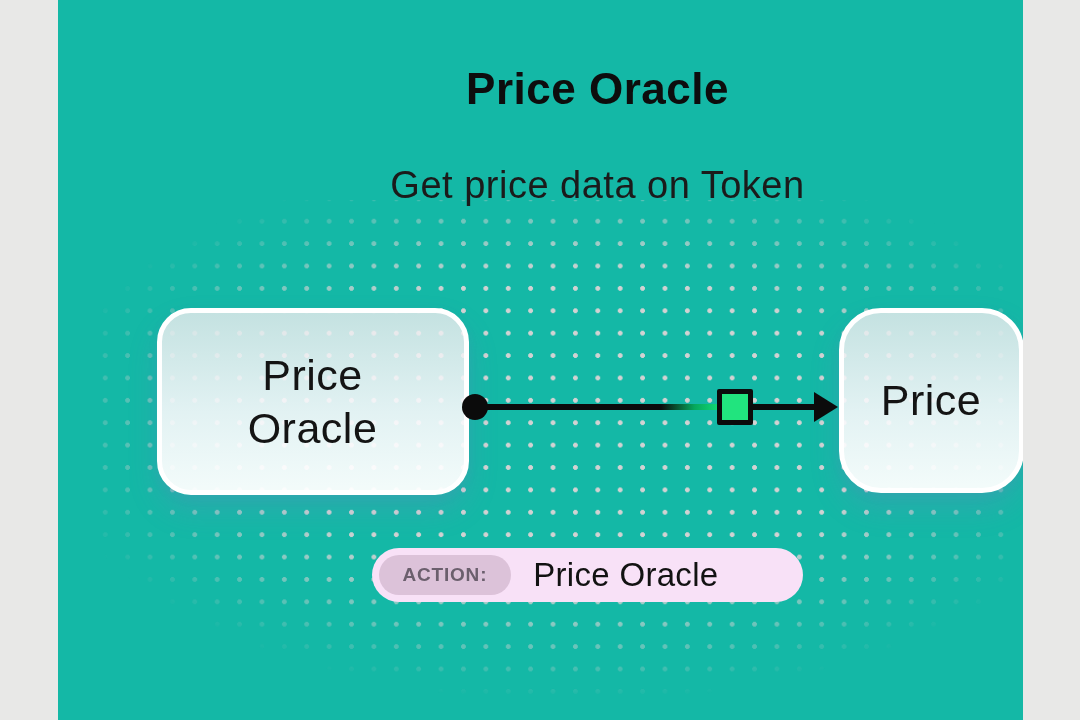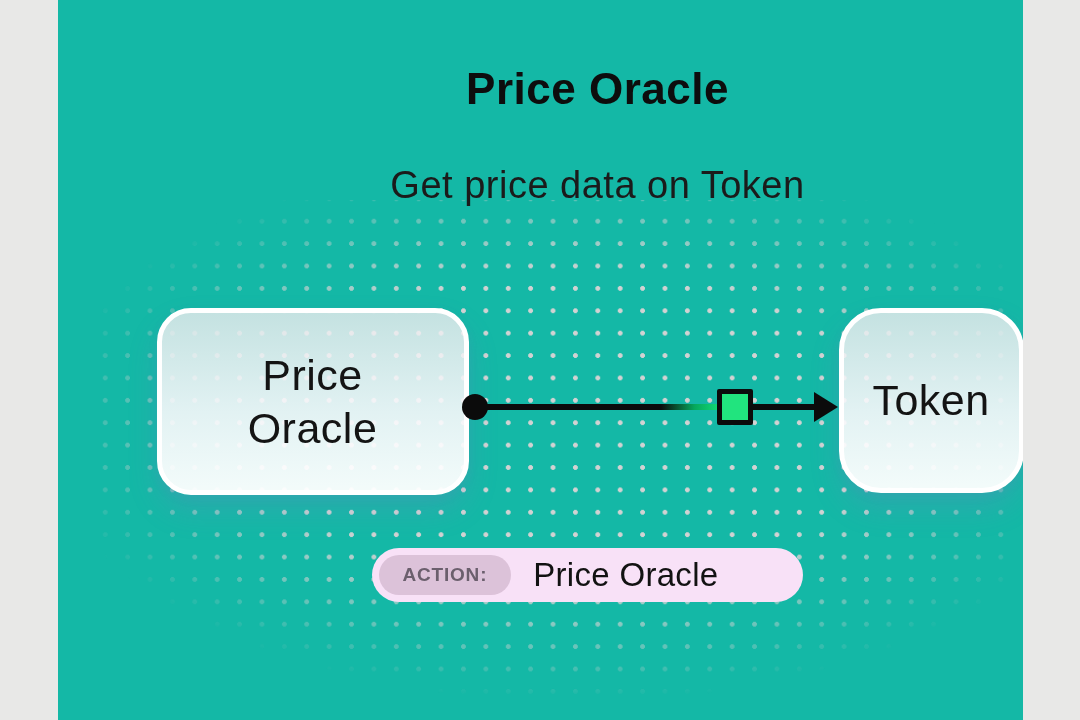--- a/index.html
+++ b/index.html
@@ -106,21 +106,21 @@
       <rect x="33" y="14" width="17" height="9.5" fill="#ffffff"></rect>
       <rect x="24.5" y="23.5" width="8.5" height="9" fill="#16ff99"></rect>
     </svg>
   </div>
 
   <div class="node node-source">
     <div class="node-label">Price Oracle</div>
   </div>
 
   <div class="node node-target">
-    <div class="node-label">Token</div>
+    <div class="node-label">Price</div>
   </div>
 
   <div>
     <div class="edge-dot"></div>
     <div class="edge-line seg1"></div>
     <div class="edge-line seg2"></div>
     <div class="edge-line seg3"></div>
     <div class="edge-square"></div>
     <div class="edge-arrow"></div>
   </div>

